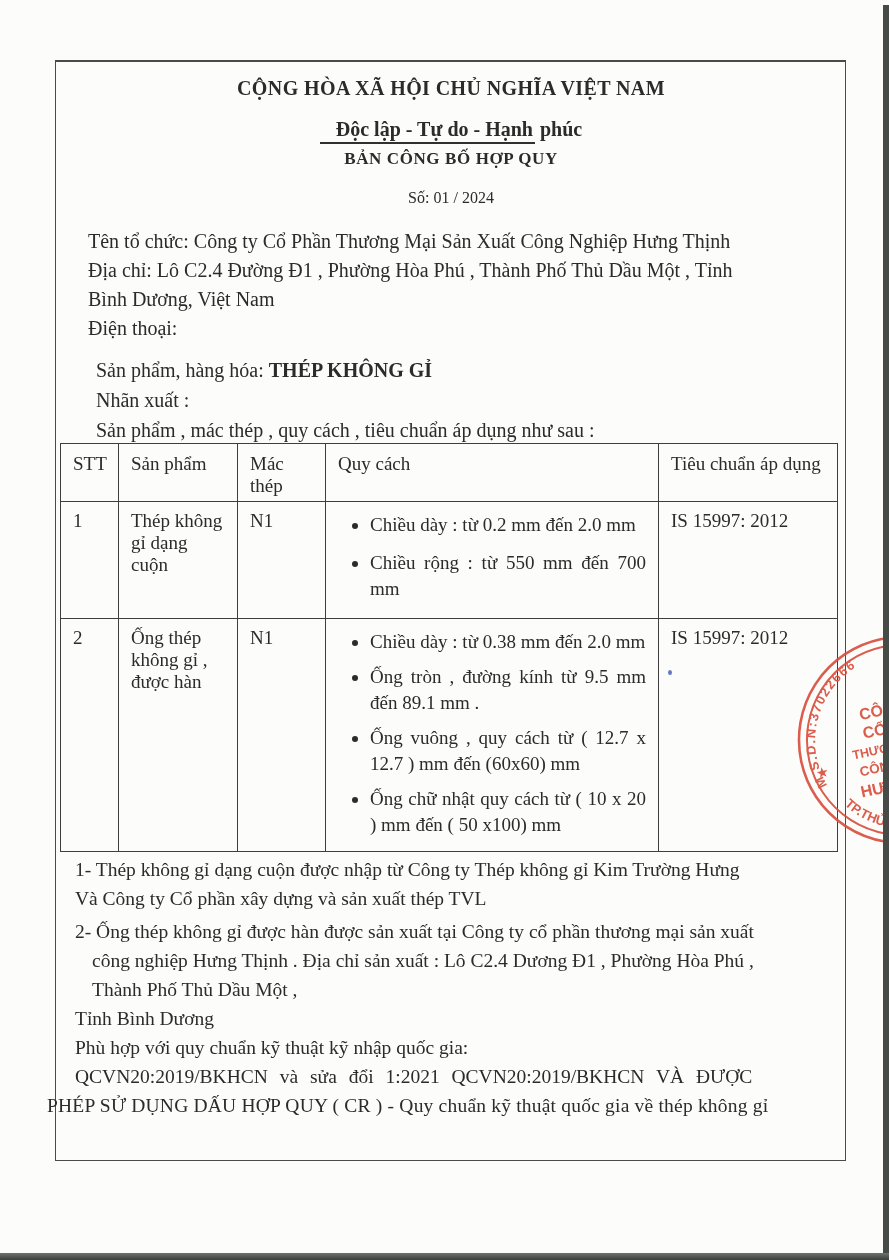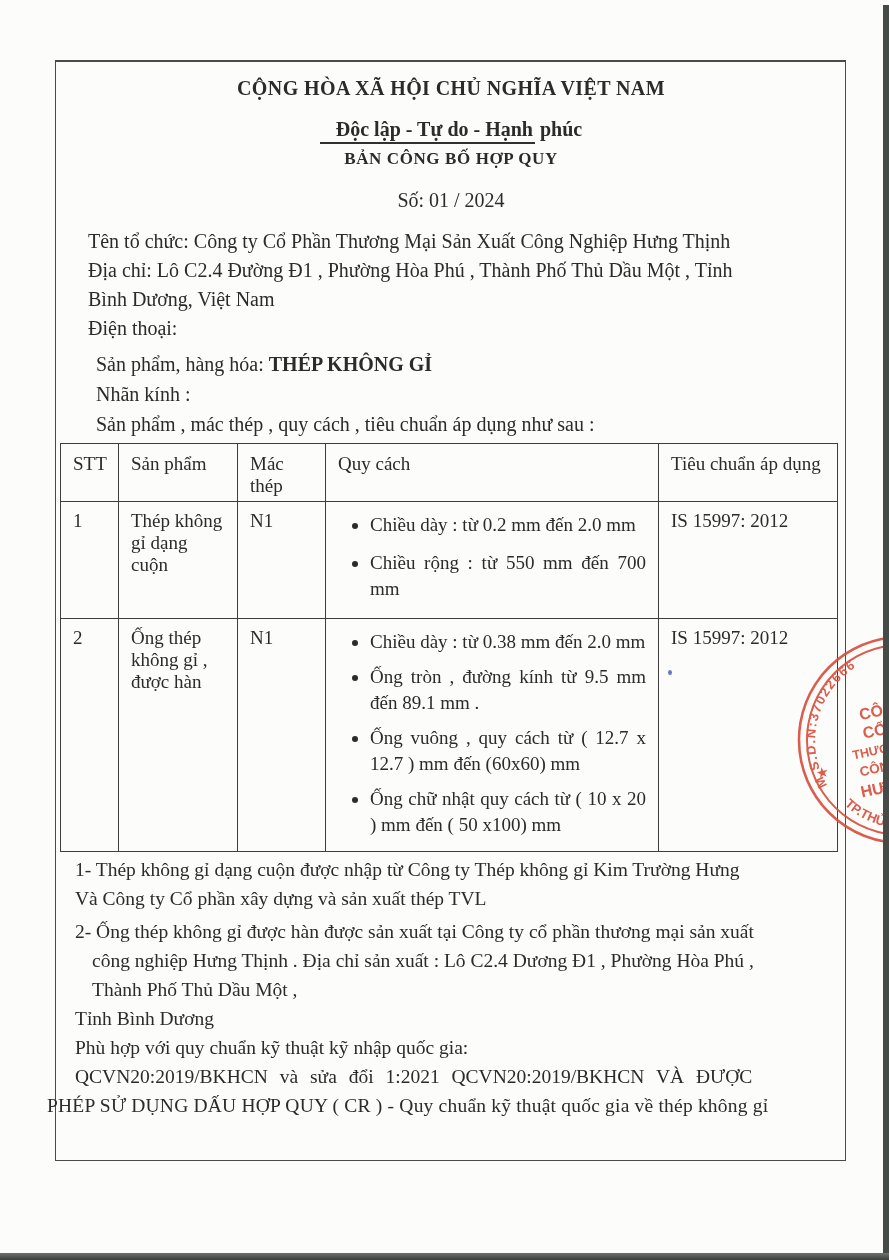--- a/index.html
+++ b/index.html
@@ -16,24 +16,24 @@
   .page-border{
     left:55px;top:60px;width:789px;height:1098px;
     border:1.5px solid #4a4a4a;border-top-width:2.5px;
     background:transparent;
   }
   .center-line{left:55px;width:792px;text-align:center;white-space:nowrap;}
   .hdr1{top:77px;font-size:20px;font-weight:bold;letter-spacing:.4px;}
   .hdr2{top:118px;font-size:20px;font-weight:bold;}
   .hdr2 .ul{display:inline-block;border-bottom:2.5px solid #30302d;padding:0 2px 1px 16px;}
   .doc-title{top:149px;font-size:17px;font-weight:bold;letter-spacing:.6px;}
-  .doc-no{top:189px;font-size:20px;}
+  .doc-no{top:189px;font-size:16px;}
   
   .org{left:88px;top:227px;font-size:20px;line-height:29px;white-space:nowrap;}
-  .org .sub{margin-top:6px;margin-left:8px;line-height:30px;}
+  .org .sub{margin-top:12px;margin-left:8px;line-height:30px;}
   .org b{font-weight:bold;}
   
   table.spec{
     left:60px;top:443px;width:777px;
     border-collapse:collapse;table-layout:fixed;
     font-size:19px;
   }
   table.spec th,table.spec td{
     border:1.5px solid #3e3e3e;
     vertical-align:top;
@@ -74,21 +74,21 @@
 <div class="abs center-line doc-title">BẢN CÔNG BỐ HỢP QUY</div>
 <div class="abs center-line doc-no">Số: 01 / 2024</div>
 
 <div class="abs org">
   <div>Tên tổ chức: Công ty Cổ Phần Thương Mại Sản Xuất Công Nghiệp Hưng Thịnh</div>
   <div>Địa chỉ: Lô C2.4 Đường Đ1 , Phường Hòa Phú , Thành Phố Thủ Dầu Một , Tỉnh</div>
   <div>Bình Dương, Việt Nam</div>
   <div>Điện thoại:</div>
   <div class="sub">
     <div><span>Sản phẩm, hàng hóa: </span><b>THÉP KHÔNG GỈ</b></div>
-    <div>Nhãn kính :</div>
+    <div>Nhãn xuất :</div>
     <div>Sản phẩm , mác thép , quy cách , tiêu chuẩn áp dụng như sau :</div>
   </div>
 </div>
 
 <table class="abs spec">
   <colgroup>
     <col style="width:58px">
       <col style="width:119px">
       <col style="width:88px">
     <col style="width:333px">

